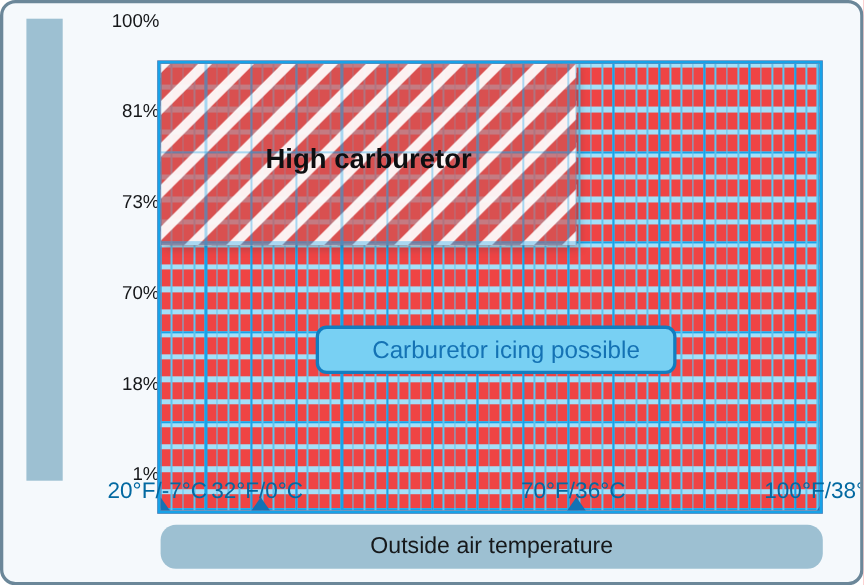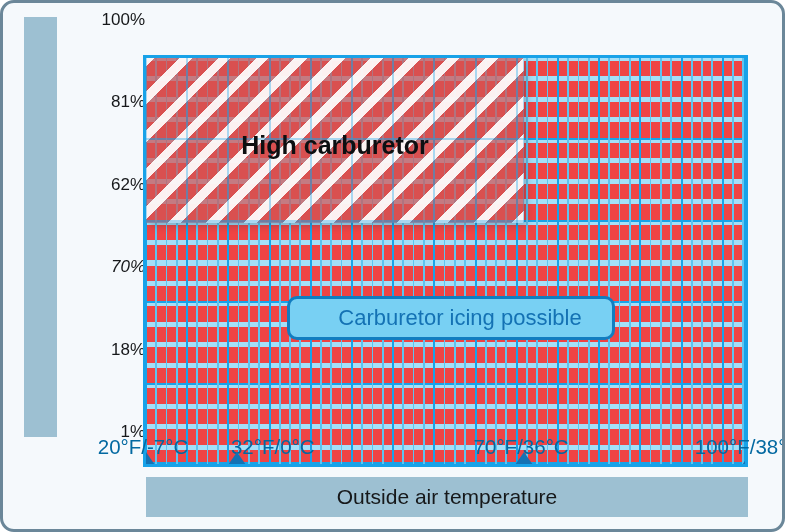--- a/index.html
+++ b/index.html
@@ -200,35 +200,36 @@
     left: 143px;
     top: 474px;
     width: 602px;
     height: 40px;
     background: #9dc0d2;
     display: flex;
     align-items: center;
     justify-content: center;
     font-size: 21px;
     color: #16181a;
+    border-radius: 14px;
   }
 </style>
 </head>
 <body>
 
 <div id="figure">
 
   <div id="ylabel-bar"></div>
   <div id="ylabel-text">Relative humidity</div>
 
   <div id="ytick-labels">
       <div class="ytick" style="top: 16px;">100%</div>
       <div class="ytick" style="top: 98.4px;">81%</div>
-      <div class="ytick" style="top: 180.8px;">62%</div>
-      <div class="ytick" style="top: 263.2px; font-style: italic;">70%</div>
+      <div class="ytick" style="top: 180.8px;">73%</div>
+      <div class="ytick" style="top: 263.2px;">70%</div>
       <div class="ytick" style="top: 345.6px;">18%</div>
       <div class="ytick" style="top: 428px;">1%</div>
     </div>
 
   <div id="plot">
     <div id="gridlayer"></div>
 
     <div id="hatch-region" style="left: 0px; top: 0px; width: 378.125px; height: 164.8px;">
       <div id="hatch-label">
         <span>High carburetor</span>
@@ -240,20 +241,20 @@
     <div id="xtick-markers">
         <div class="xtick-marker" style="left: 0px;"></div>
         <div class="xtick-marker" style="left: 90.75px;"></div>
         <div class="xtick-marker" style="left: 378.125px;"></div>
         <div class="xtick-marker" style="left: 605px;"></div>
       </div>
   </div>
 
   <div id="xtick-labels">
       <div class="xtick-label" style="left: 140px;">20°F/-7°C</div>
-      <div class="xtick-label" style="left: 230.75px; padding-left: 39px;">32°F/0°C</div>
+      <div class="xtick-label" style="left: 230.75px;">32°F/0°C</div>
       <div class="xtick-label" style="left: 518.125px;">70°F/36°C</div>
       <div class="xtick-label" style="left: 745px;">100°F/38°C</div>
     </div>
 
   <div id="xlabel-bar">Outside air temperature</div>
 
 </div>
 
 </body></html>

